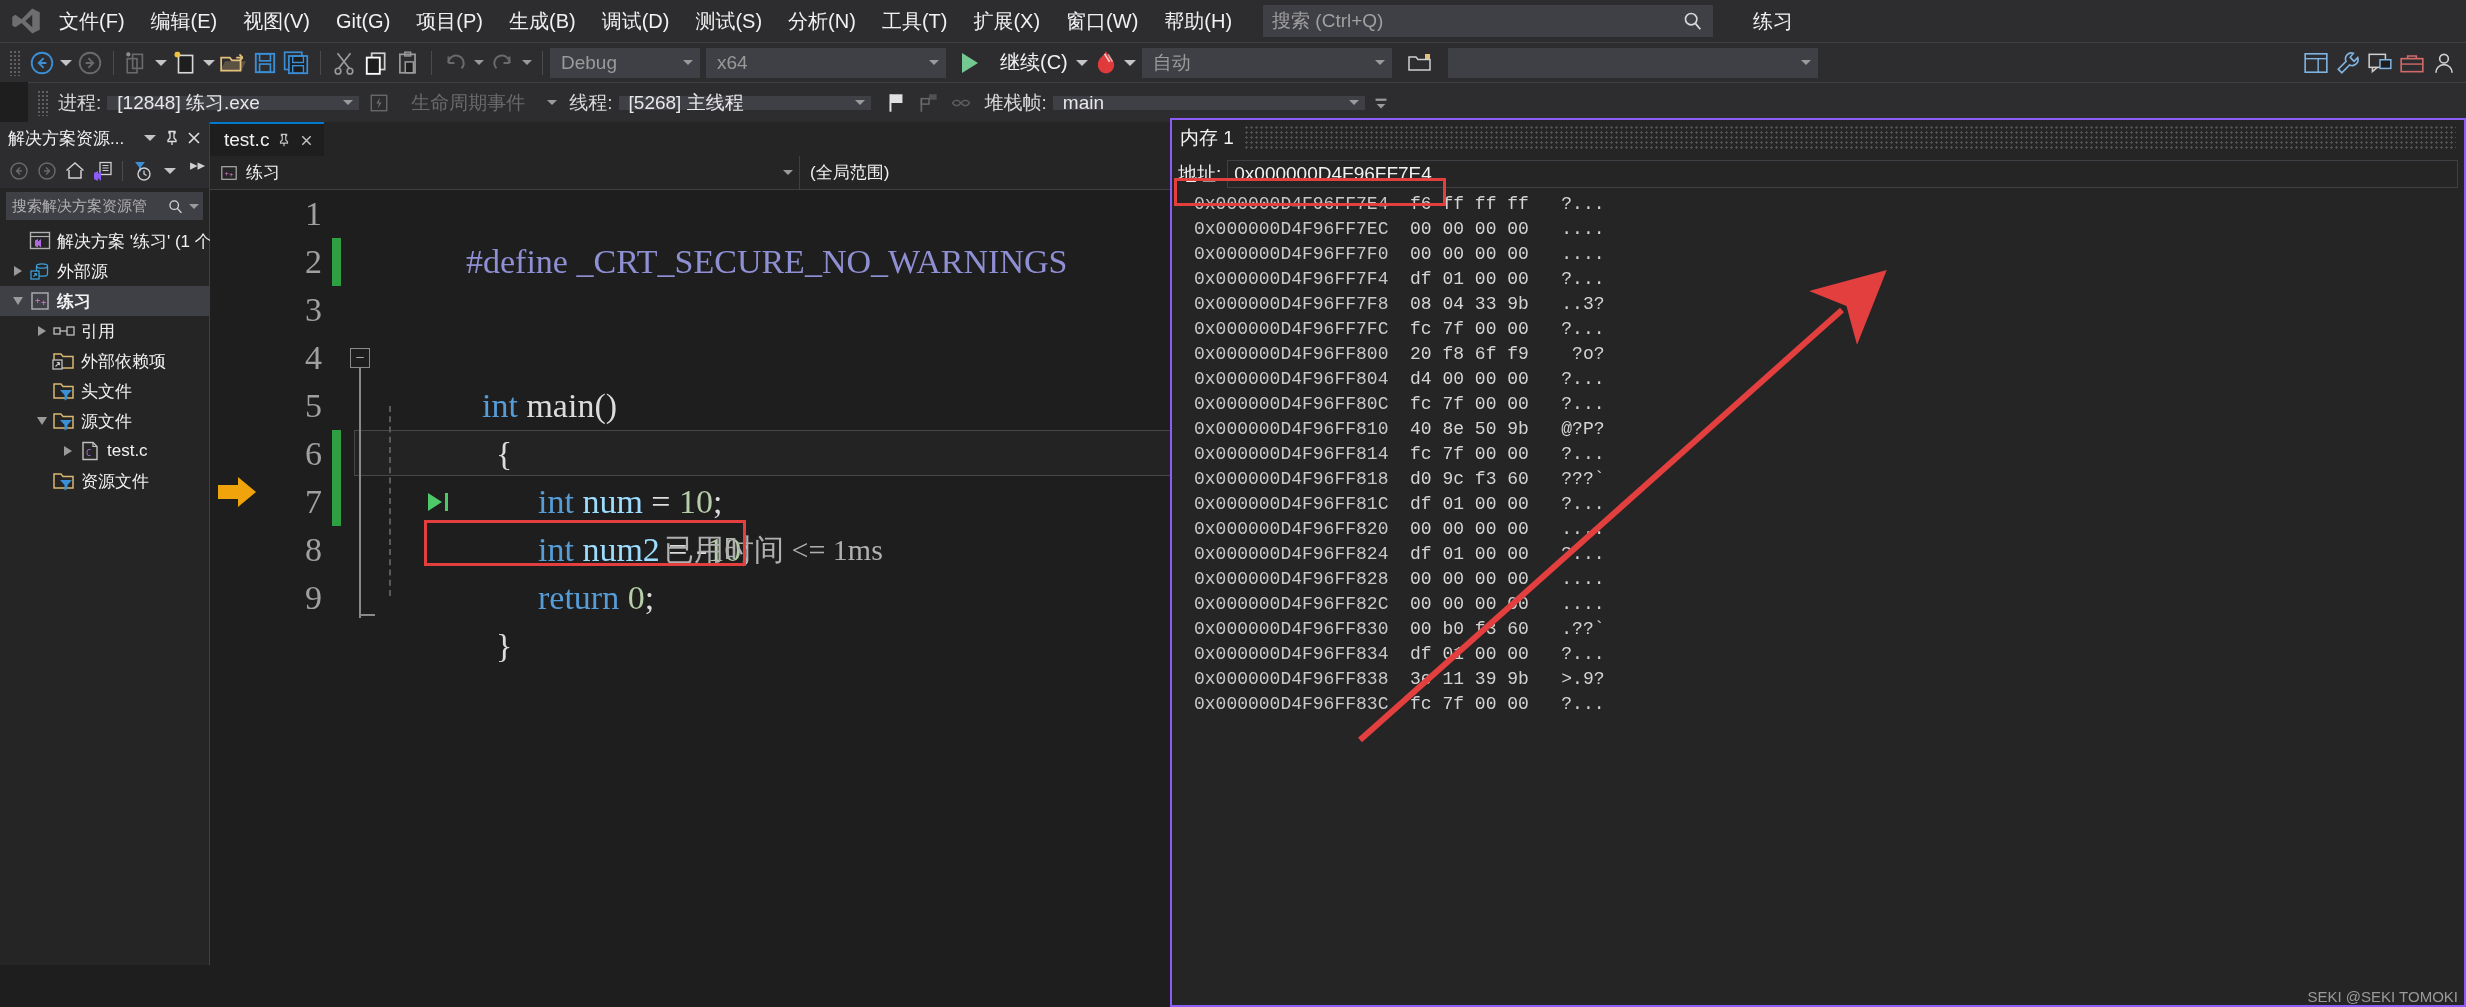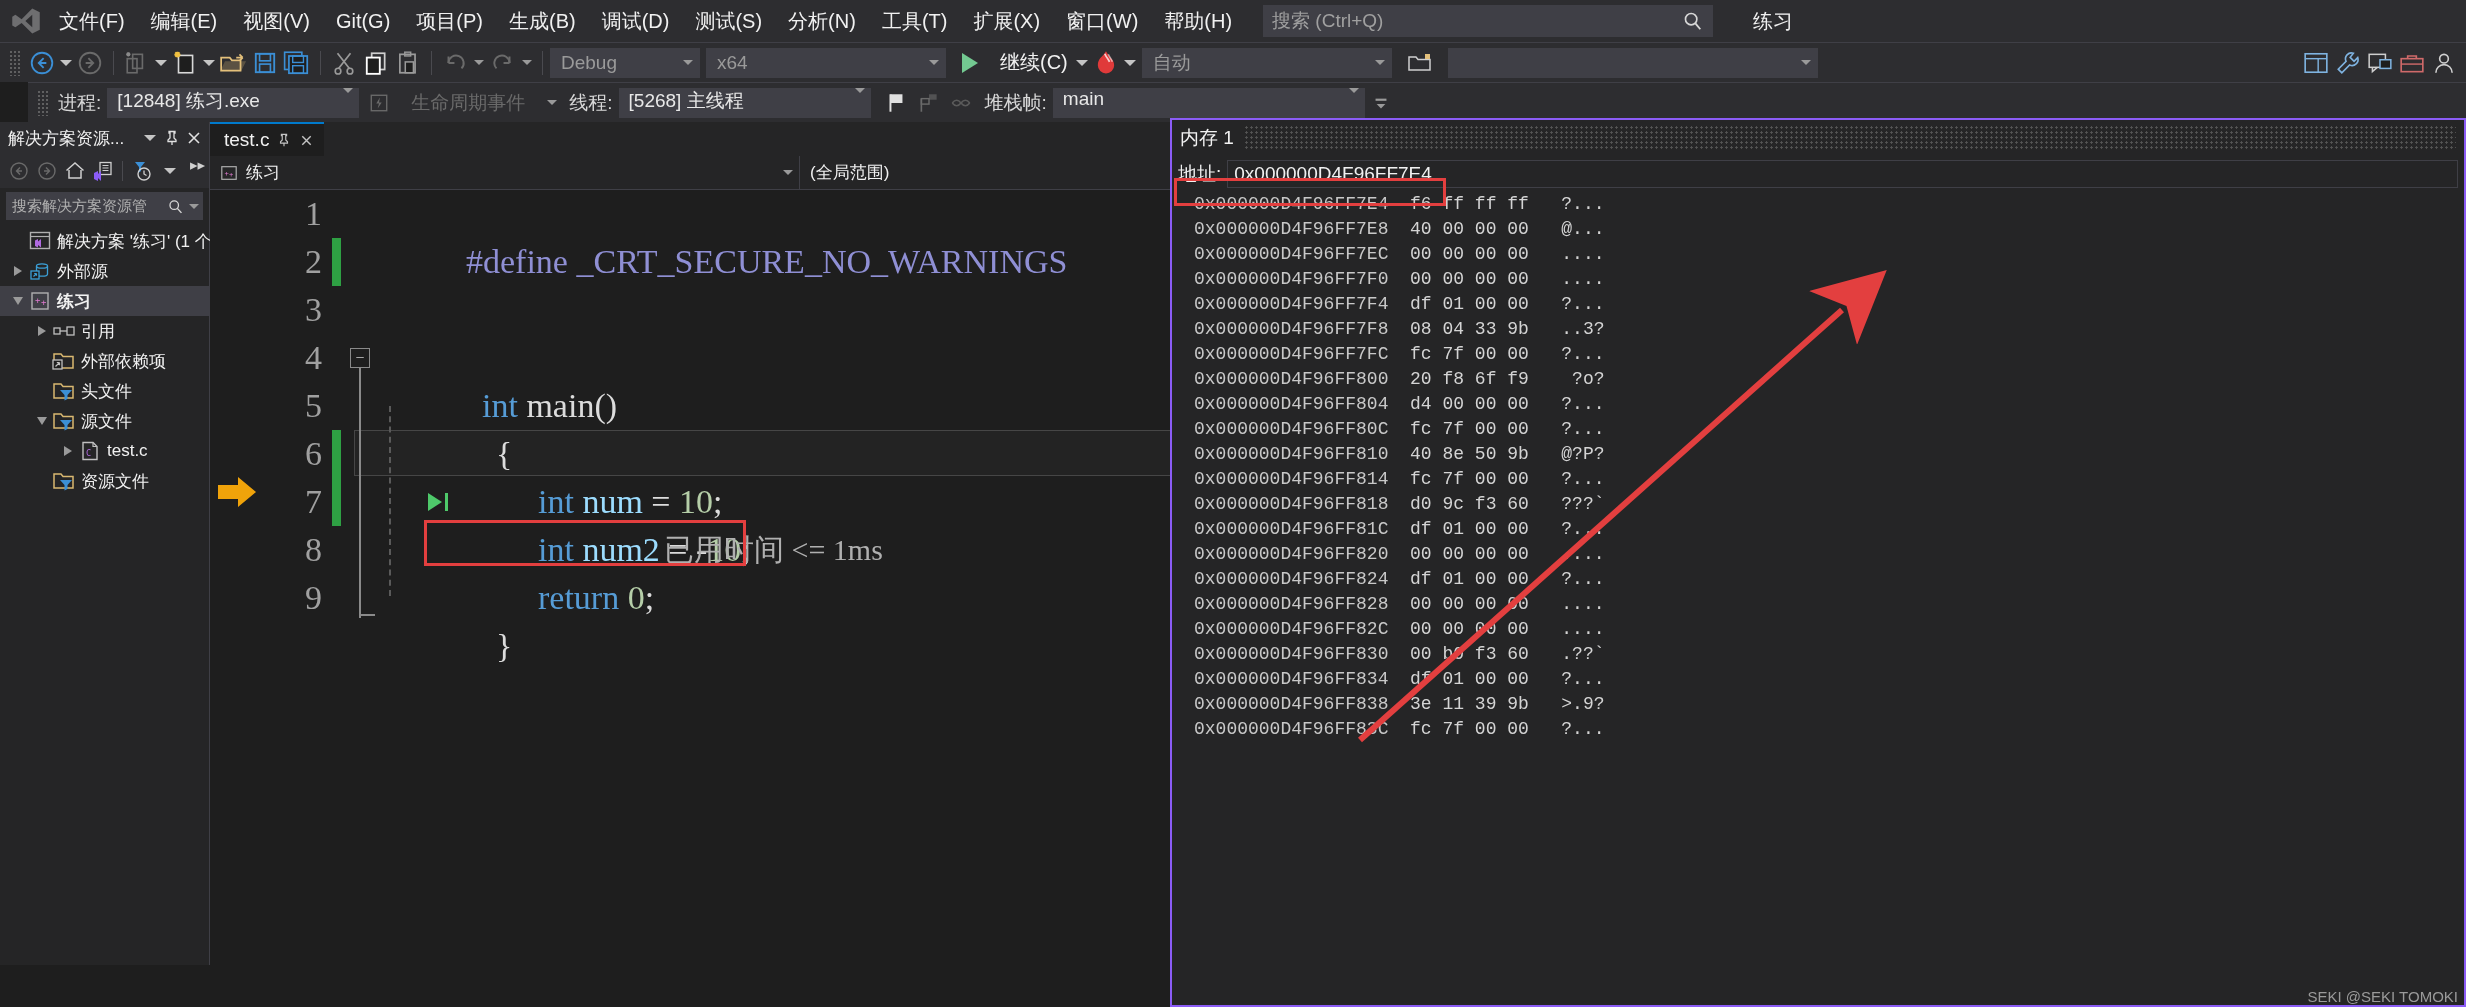--- a/index.html
+++ b/index.html
@@ -54,21 +54,21 @@
   .caret { width:0;height:0;border-left:6px solid transparent;border-right:6px solid transparent;border-top:6px solid #c5c5c5;}
   .caret-sm { width:0;height:0;border-left:5px solid transparent;border-right:5px solid transparent;border-top:5px solid #9a9a9a;}
 
   
   .debugbar {
     height: 40px; background: #2d2d30; display: flex; align-items: center;
     padding-left: 4px; border-top: 1px solid #3f3f46; margin-left: 28px;
   }
   .dbg-label { font-size: 19px; color: #d8d8d8; margin: 0 6px 0 4px; white-space: nowrap; }
   .dbg-combo {
-    height: 30px; background: #3f3f46; display: flex; 
+    height: 14px; background: #3f3f46; display: flex; align-items: center;
     padding: 0 6px 0 10px; font-size: 19px; color: #e8e8e8;
   }
   .dbg-combo .val { flex: 1; white-space: nowrap; overflow: hidden; }
   .dim-item { display:flex; align-items:center; gap:22px; color:#6a6a6a; font-size:19px; margin-left:10px; }
 
   
   .bodywrap { display: flex; height: 843px; background: #1e1e1e; }
 
   
   .solexp { width: 210px; background: #252526; border-right: 1px solid #3f3f46; flex-shrink: 0; }
@@ -740,21 +740,20 @@
       <span class="mem-grip"></span>
     </div>
     <div class="mem-addrbar">
       <span class="mem-addrlabel">地址:</span>
       <span class="mem-addrinput">
         <span>0x000000D4F96FF7E4</span>
       </span>
     </div>
     <div class="memrows">
       <div class="memrow"><span class="a">0x000000D4F96FF7E4</span>  <span class="h">f6 ff ff ff</span>   <span class="t">?...</span></div>
-      <div class="memrow"><span class="a">0x000000D4F96FF7E8</span>  <span class="h">40 00 00 00</span>   <span class="t">@...</span></div>
       <div class="memrow"><span class="a">0x000000D4F96FF7EC</span>  <span class="h">00 00 00 00</span>   <span class="t">....</span></div>
       <div class="memrow"><span class="a">0x000000D4F96FF7F0</span>  <span class="h">00 00 00 00</span>   <span class="t">....</span></div>
       <div class="memrow"><span class="a">0x000000D4F96FF7F4</span>  <span class="h">df 01 00 00</span>   <span class="t">?...</span></div>
       <div class="memrow"><span class="a">0x000000D4F96FF7F8</span>  <span class="h">08 04 33 9b</span>   <span class="t">..3?</span></div>
       <div class="memrow"><span class="a">0x000000D4F96FF7FC</span>  <span class="h">fc 7f 00 00</span>   <span class="t">?...</span></div>
       <div class="memrow"><span class="a">0x000000D4F96FF800</span>  <span class="h">20 f8 6f f9</span>   <span class="t"> ?o?</span></div>
       <div class="memrow"><span class="a">0x000000D4F96FF804</span>  <span class="h">d4 00 00 00</span>   <span class="t">?...</span></div>
       <div class="memrow"><span class="a">0x000000D4F96FF80C</span>  <span class="h">fc 7f 00 00</span>   <span class="t">?...</span></div>
       <div class="memrow"><span class="a">0x000000D4F96FF810</span>  <span class="h">40 8e 50 9b</span>   <span class="t">@?P?</span></div>
       <div class="memrow"><span class="a">0x000000D4F96FF814</span>  <span class="h">fc 7f 00 00</span>   <span class="t">?...</span></div>

